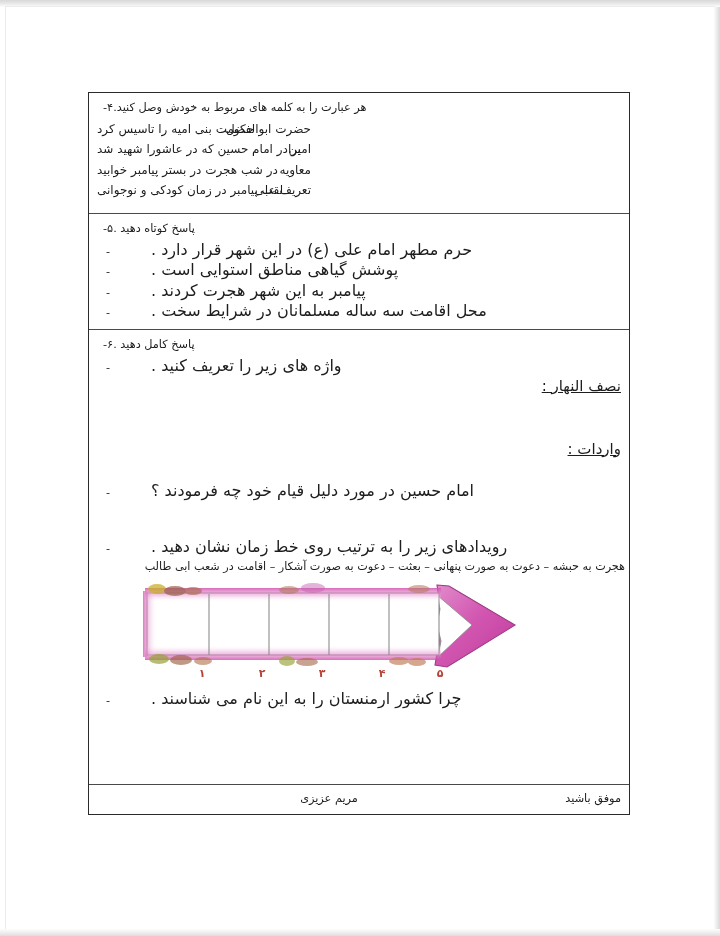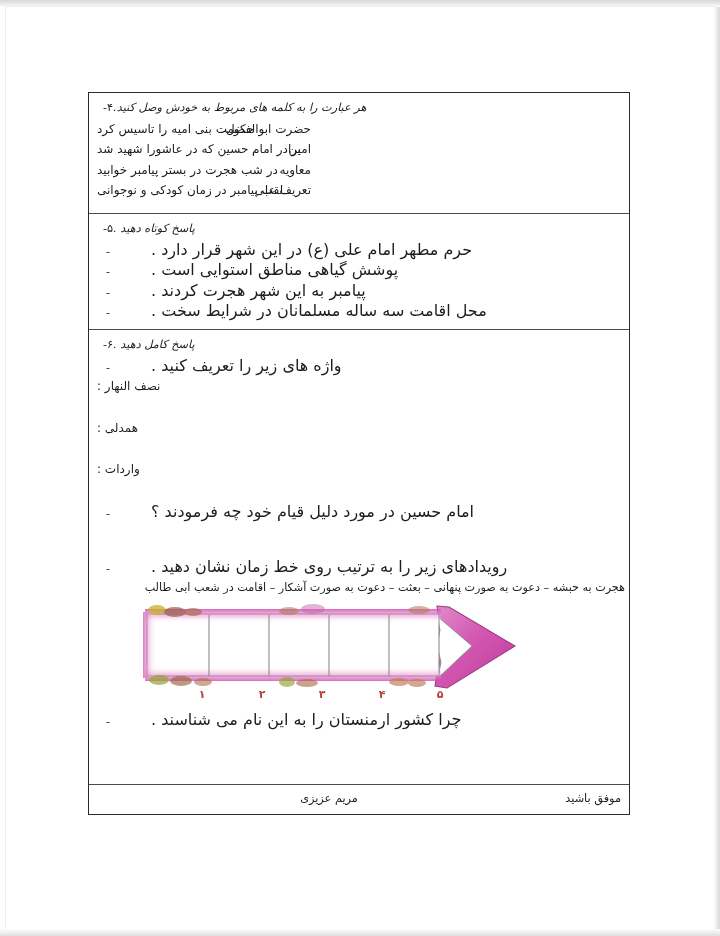--- a/index.html
+++ b/index.html
@@ -85,21 +85,20 @@
     line-height: 20.5px;
     margin-right: 0;
     margin-left: 6px;
     order: 2;
   }
   .q-title {
     font-size: 11.3px;
     color: #1d1d1d;
     line-height: 20.5px;
     order: 1;
-    font-style: italic;
   }
 
   
   #q4-pairs {
     position: relative;
     padding: 0 8px 6px 8px;
   }
   .pair-row {
     display: flex;
     flex-direction: row;
@@ -143,26 +142,27 @@
     order: 1;
     text-align: center;
     margin-left: 32px;
   }
   .vocab-gap { height: 21px; }
   .gap-sm { height: 13px; }
   .gap-md { height: 22px; }
   .indent-right-2 { padding-right: 76px; }
 
   .row-right {
-    text-align: left;
+    text-align: right;
     padding: 0 8px;
     height: 20.5px;
-    font-size: 12px;
-    color: #1d1d1d;
-    line-height: 20.5px;
+    font-size: 15px;
+    color: #1d1d1d;
+    line-height: 20.5px;
+    text-decoration: underline;
   }
 
   
   #timeline-events {
     font-size: 11.2px;
     color: #1d1d1d;
     line-height: 20px;
     padding: 0 4px;
     white-space: nowrap;
   }
@@ -287,23 +287,20 @@
     <div class="sub-item">
       <span class="sub-dash">-</span>
       <span class="sub-text">واژه های زیر را تعریف کنید .</span>
     </div>
 
     <div class="row-right indent-right-2">
       <span>نصف النهار :</span>
     </div>
     <div class="vocab-gap"></div>
 
-    <div class="row-right indent-right-2">
-      <span>همدلی :</span>
-    </div>
     <div class="vocab-gap"></div>
 
     <div class="row-right indent-right-2">
       <span>واردات :</span>
     </div>
 
     <div class="gap-md"></div>
 
     <div class="sub-item">
       <span class="sub-dash">-</span>

